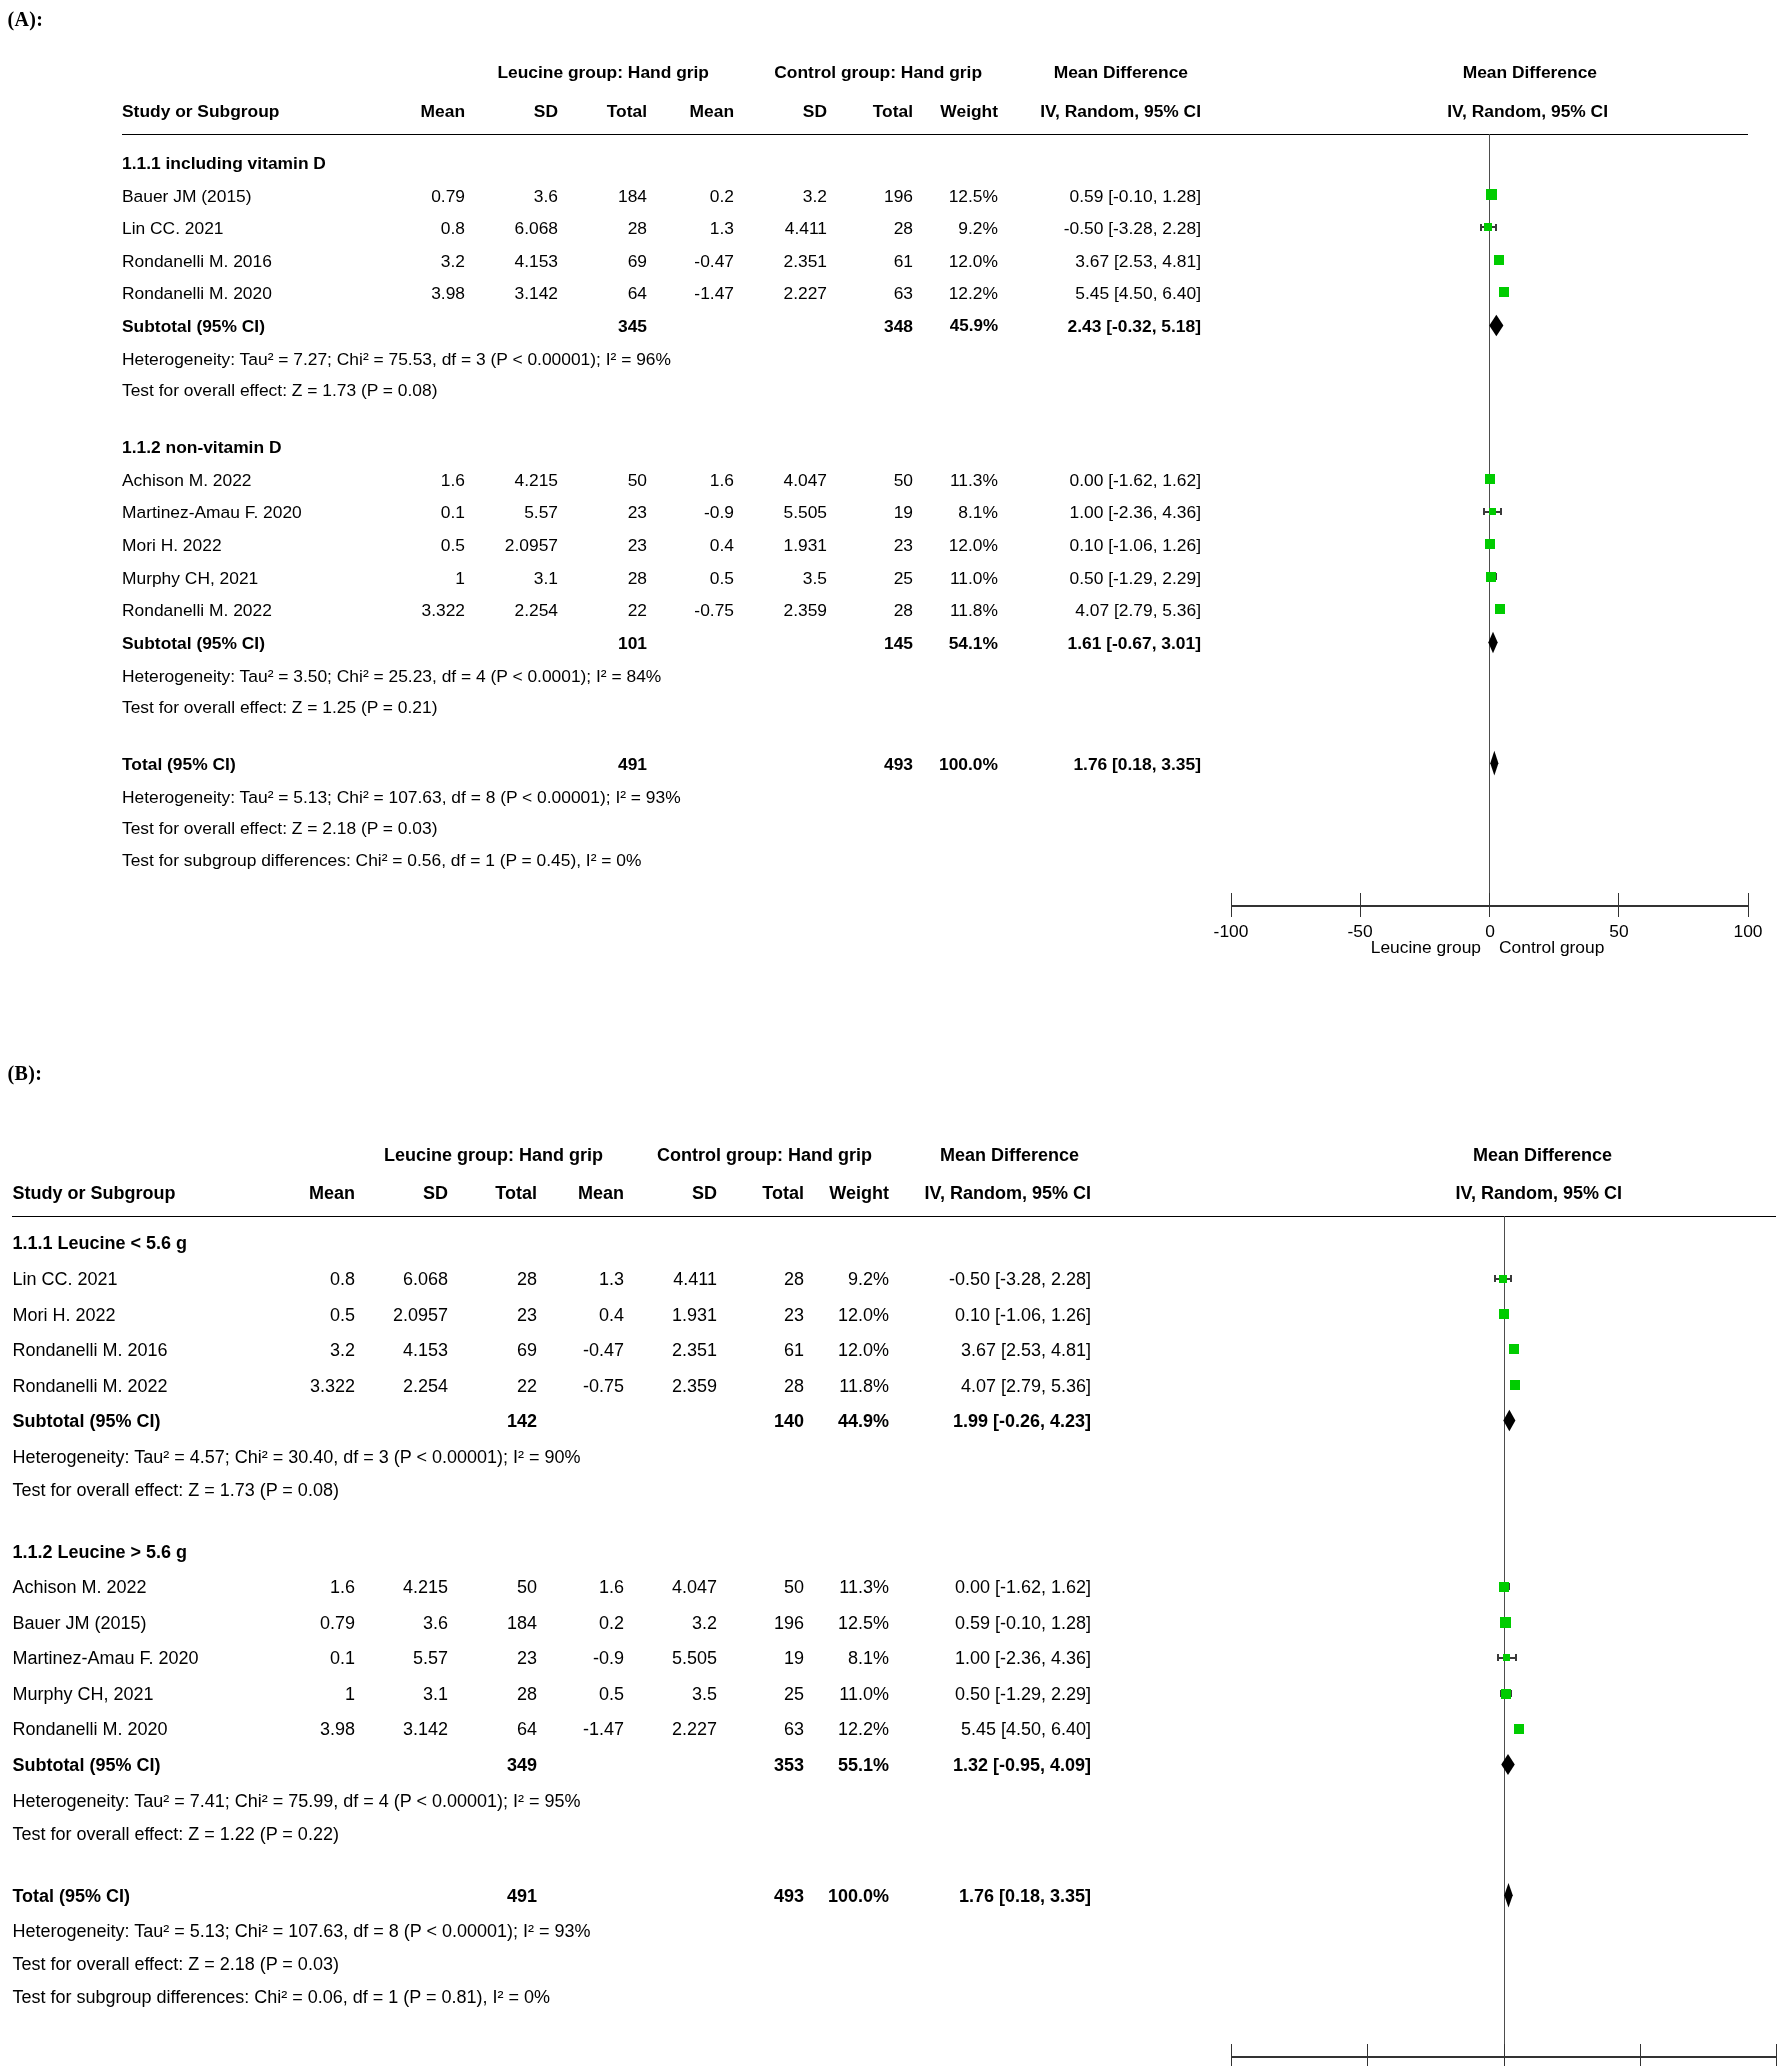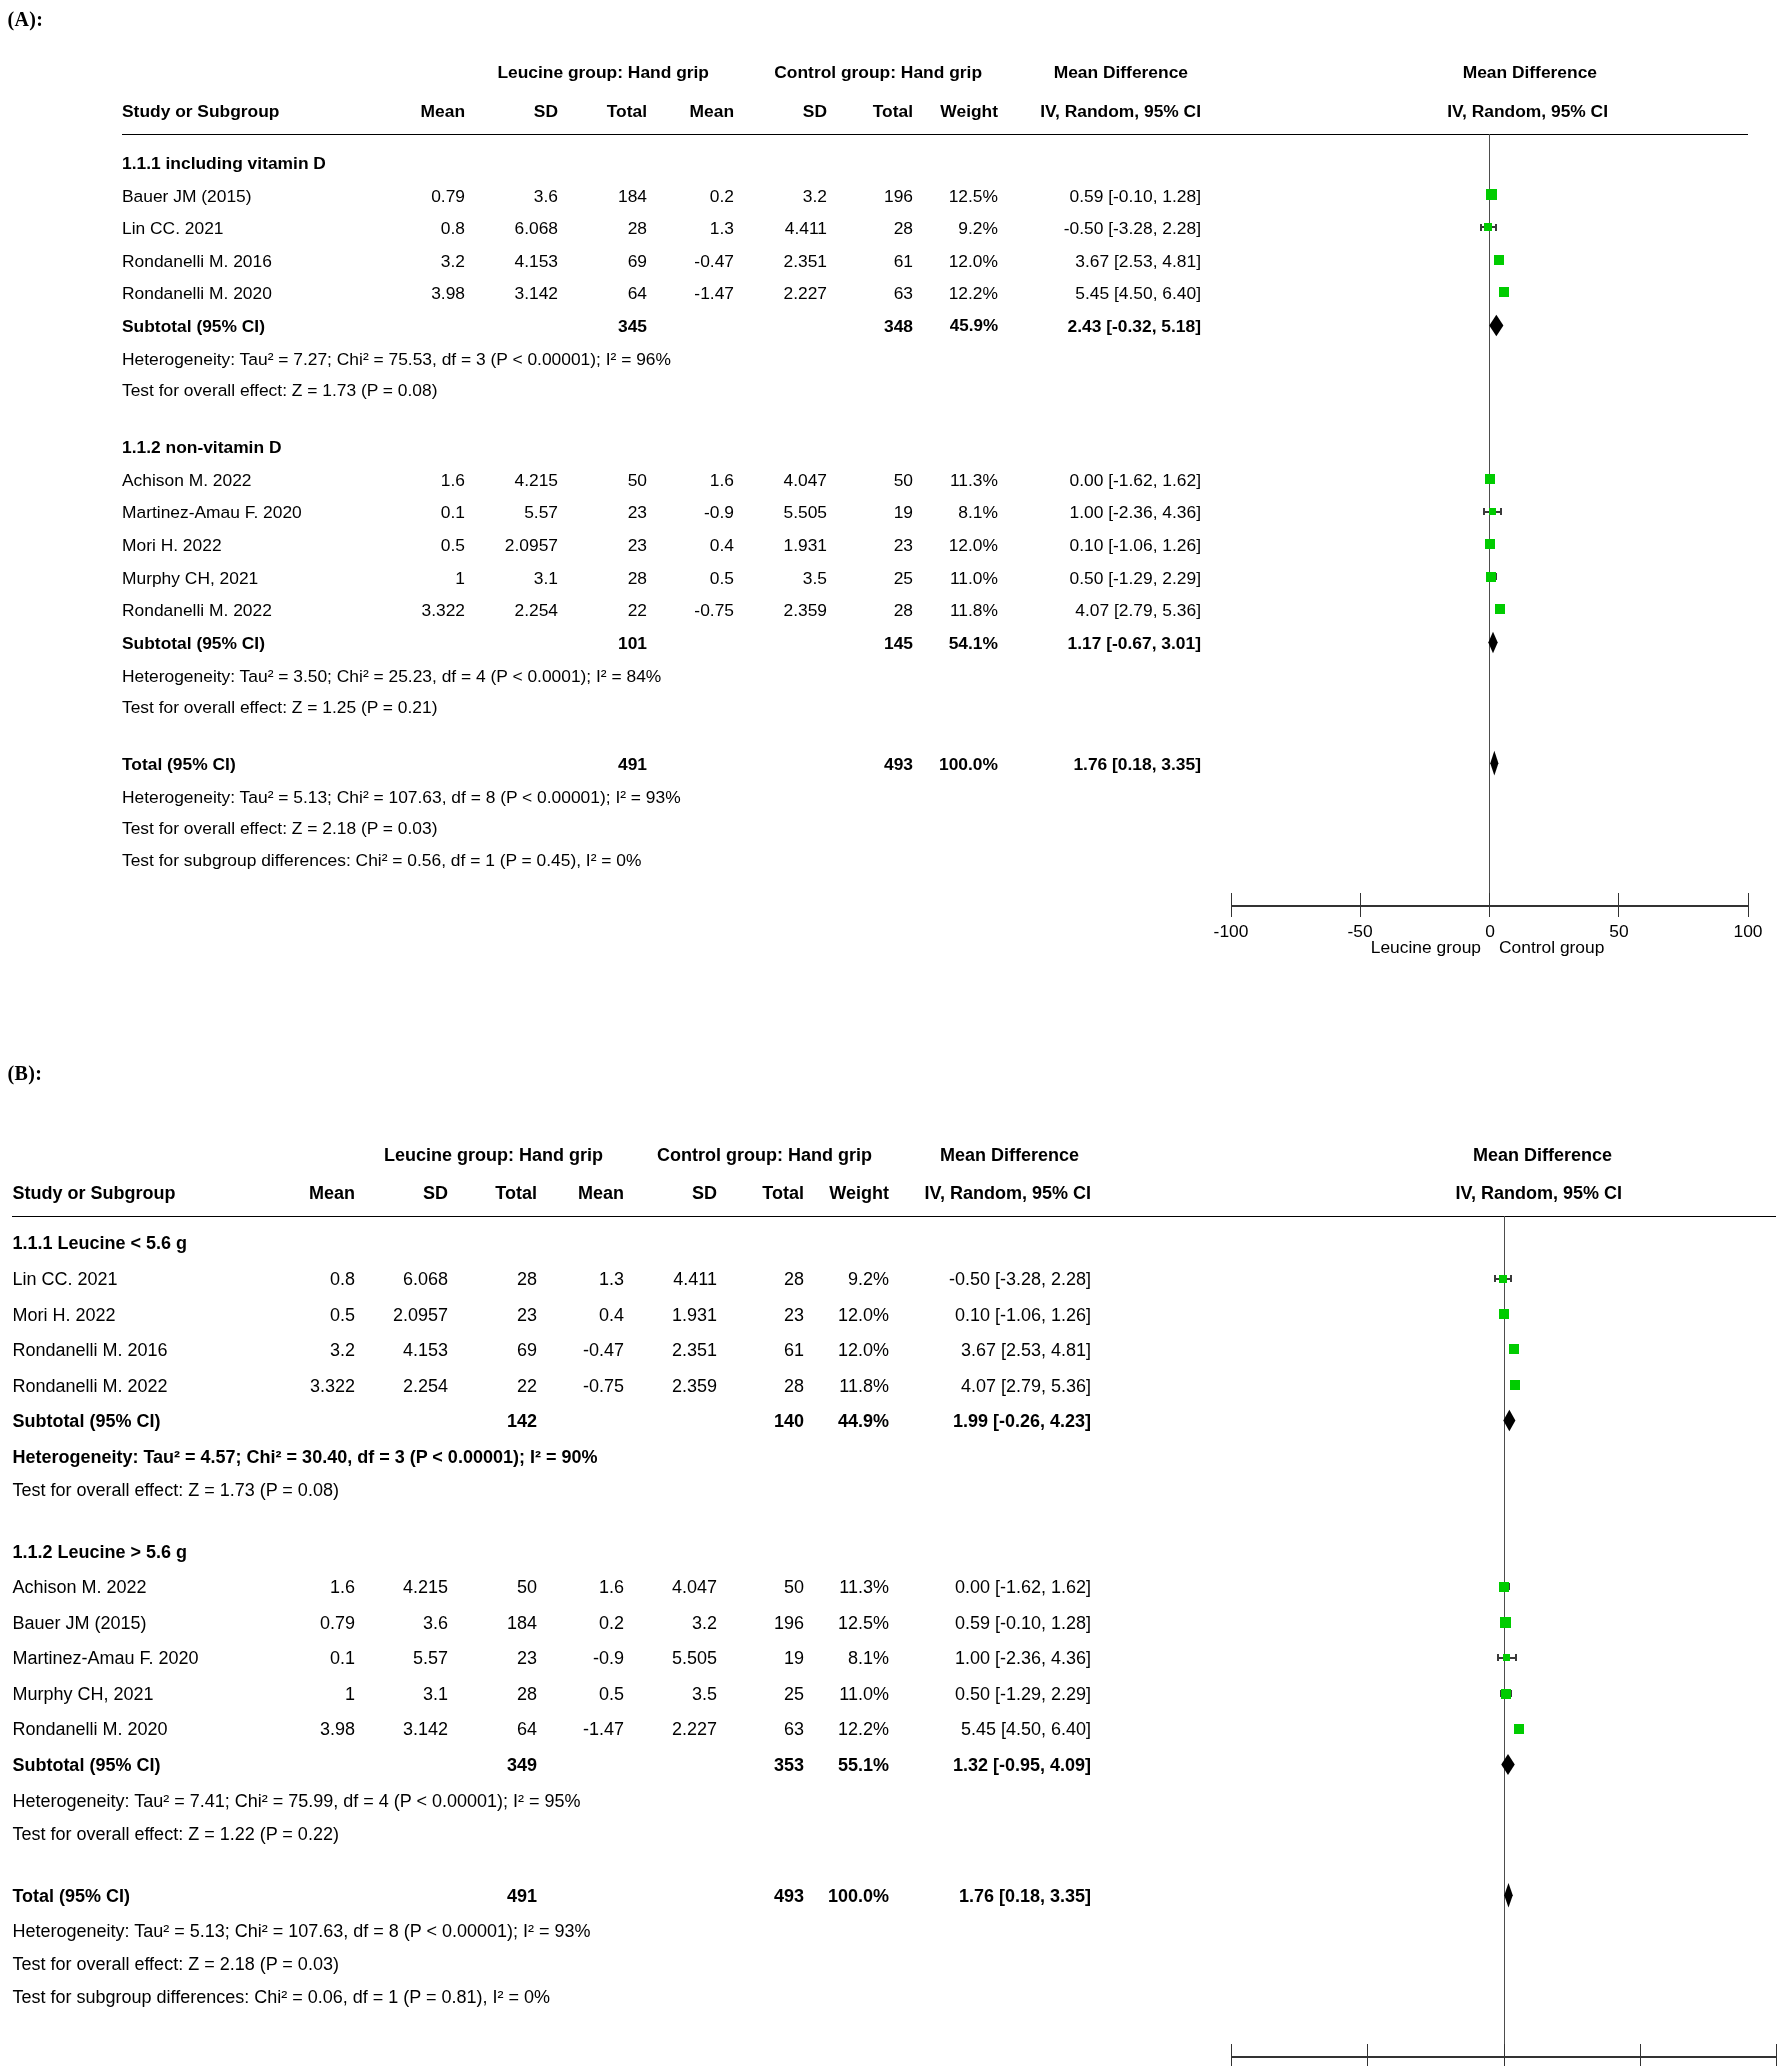--- a/index.html
+++ b/index.html
@@ -187,21 +187,21 @@
     <div class="cell" style="top: 600px; font-size: 17.4px; left: 783px; width: 215px; text-align: right;">11.8%</div>
     <div class="cell" style="top: 600px; font-size: 17.4px; left: 986px; width: 215px; text-align: right;">4.07 [2.79, 5.36]</div>
     <div class="whisker" style="left: 1497px; top: 609px; width: 6.6px;"></div>
     <div class="whisker-cap" style="left: 1496px; top: 606px; height: 7.4px;"></div>
     <div class="whisker-cap" style="left: 1503px; top: 606px; height: 7.4px;"></div>
     <div class="marker" style="left: 1495px; top: 604px; width: 10.3px; height: 10.3px; background: rgb(0, 204, 0);"></div>
     <div class="cell bold" style="top: 633px; font-size: 17.4px; left: 122px; text-align: left;">Subtotal (95% CI)</div>
     <div class="cell bold" style="top: 633px; font-size: 17.4px; left: 432px; width: 215px; text-align: right;">101</div>
     <div class="cell bold" style="top: 633px; font-size: 17.4px; left: 698px; width: 215px; text-align: right;">145</div>
     <div class="cell bold" style="top: 633px; font-size: 17.4px; left: 783px; width: 215px; text-align: right;">54.1%</div>
-    <div class="cell bold" style="top: 633px; font-size: 17.4px; left: 986px; width: 215px; text-align: right;">1.17 [-0.67, 3.01]</div>
+    <div class="cell bold" style="top: 633px; font-size: 17.4px; left: 986px; width: 215px; text-align: right;">1.61 [-0.67, 3.01]</div>
     <svg width="12" height="23" style="position: absolute; left: 1487px; top: 631px;" viewBox="0 0 29 56">
       <polygon points="3,28 14.5,2 26,28 14.5,54" fill="#000000"></polygon>
     </svg>
     <div class="cell" style="top: 666px; font-size: 17.4px; left: 122px; text-align: left;">Heterogeneity: Tau² = 3.50; Chi² = 25.23, df = 4 (P &lt; 0.0001); I² = 84%</div>
     <div class="cell" style="top: 697px; font-size: 17.4px; left: 122px; text-align: left;">Test for overall effect: Z = 1.25 (P = 0.21)</div>
     <div class="cell bold" style="top: 754px; font-size: 17.4px; left: 122px; text-align: left;">Total (95% CI)</div>
     <div class="cell bold" style="top: 754px; font-size: 17.4px; left: 432px; width: 215px; text-align: right;">491</div>
     <div class="cell bold" style="top: 754px; font-size: 17.4px; left: 698px; width: 215px; text-align: right;">493</div>
     <div class="cell bold" style="top: 754px; font-size: 17.4px; left: 783px; width: 215px; text-align: right;">100.0%</div>
     <div class="cell bold" style="top: 754px; font-size: 17.4px; left: 986px; width: 215px; text-align: right;">1.76 [0.18, 3.35]</div>
@@ -296,21 +296,21 @@
     <div class="whisker-cap" style="left: 1518px; top: 1381px; height: 7.4px;"></div>
     <div class="marker" style="left: 1510px; top: 1380px; width: 10.3px; height: 10.3px; background: rgb(0, 204, 0);"></div>
     <div class="cell bold" style="top: 1411px; font-size: 18px; left: 12.4px; text-align: left;">Subtotal (95% CI)</div>
     <div class="cell bold" style="top: 1411px; font-size: 18px; left: 322px; width: 215px; text-align: right;">142</div>
     <div class="cell bold" style="top: 1411px; font-size: 18px; left: 589px; width: 215px; text-align: right;">140</div>
     <div class="cell bold" style="top: 1411px; font-size: 18px; left: 674px; width: 215px; text-align: right;">44.9%</div>
     <div class="cell bold" style="top: 1411px; font-size: 18px; left: 876px; width: 215px; text-align: right;">1.99 [-0.26, 4.23]</div>
     <svg width="14.7" height="23" style="position: absolute; left: 1502px; top: 1409px;" viewBox="0 0 35.625 56">
       <polygon points="3,28 17.817000000000007,2 32.634000000000015,28 17.817000000000007,54" fill="#000000"></polygon>
     </svg>
-    <div class="cell" style="top: 1447px; font-size: 18px; left: 12.4px; text-align: left; font-weight: bold;">Heterogeneity: Tau² = 4.57; Chi² = 30.40, df = 3 (P &lt; 0.00001); I² = 90%</div>
+    <div class="cell" style="top: 1447px; font-size: 18px; left: 12.4px; text-align: left;">Heterogeneity: Tau² = 4.57; Chi² = 30.40, df = 3 (P &lt; 0.00001); I² = 90%</div>
     <div class="cell" style="top: 1480px; font-size: 18px; left: 12.4px; text-align: left;">Test for overall effect: Z = 1.73 (P = 0.08)</div>
     <div class="cell bold" style="top: 1542px; font-size: 18px; left: 12.4px; text-align: left;">1.1.2 Leucine &gt; 5.6 g</div>
     <div class="cell" style="top: 1577px; font-size: 18px; left: 12.4px; text-align: left;">Achison M. 2022</div>
     <div class="cell" style="top: 1577px; font-size: 18px; left: 140px; width: 215px; text-align: right;">1.6</div>
     <div class="cell" style="top: 1577px; font-size: 18px; left: 233px; width: 215px; text-align: right;">4.215</div>
     <div class="cell" style="top: 1577px; font-size: 18px; left: 322px; width: 215px; text-align: right;">50</div>
     <div class="cell" style="top: 1577px; font-size: 18px; left: 409px; width: 215px; text-align: right;">1.6</div>
     <div class="cell" style="top: 1577px; font-size: 18px; left: 502px; width: 215px; text-align: right;">4.047</div>
     <div class="cell" style="top: 1577px; font-size: 18px; left: 589px; width: 215px; text-align: right;">50</div>
     <div class="cell" style="top: 1577px; font-size: 18px; left: 674px; width: 215px; text-align: right;">11.3%</div>

